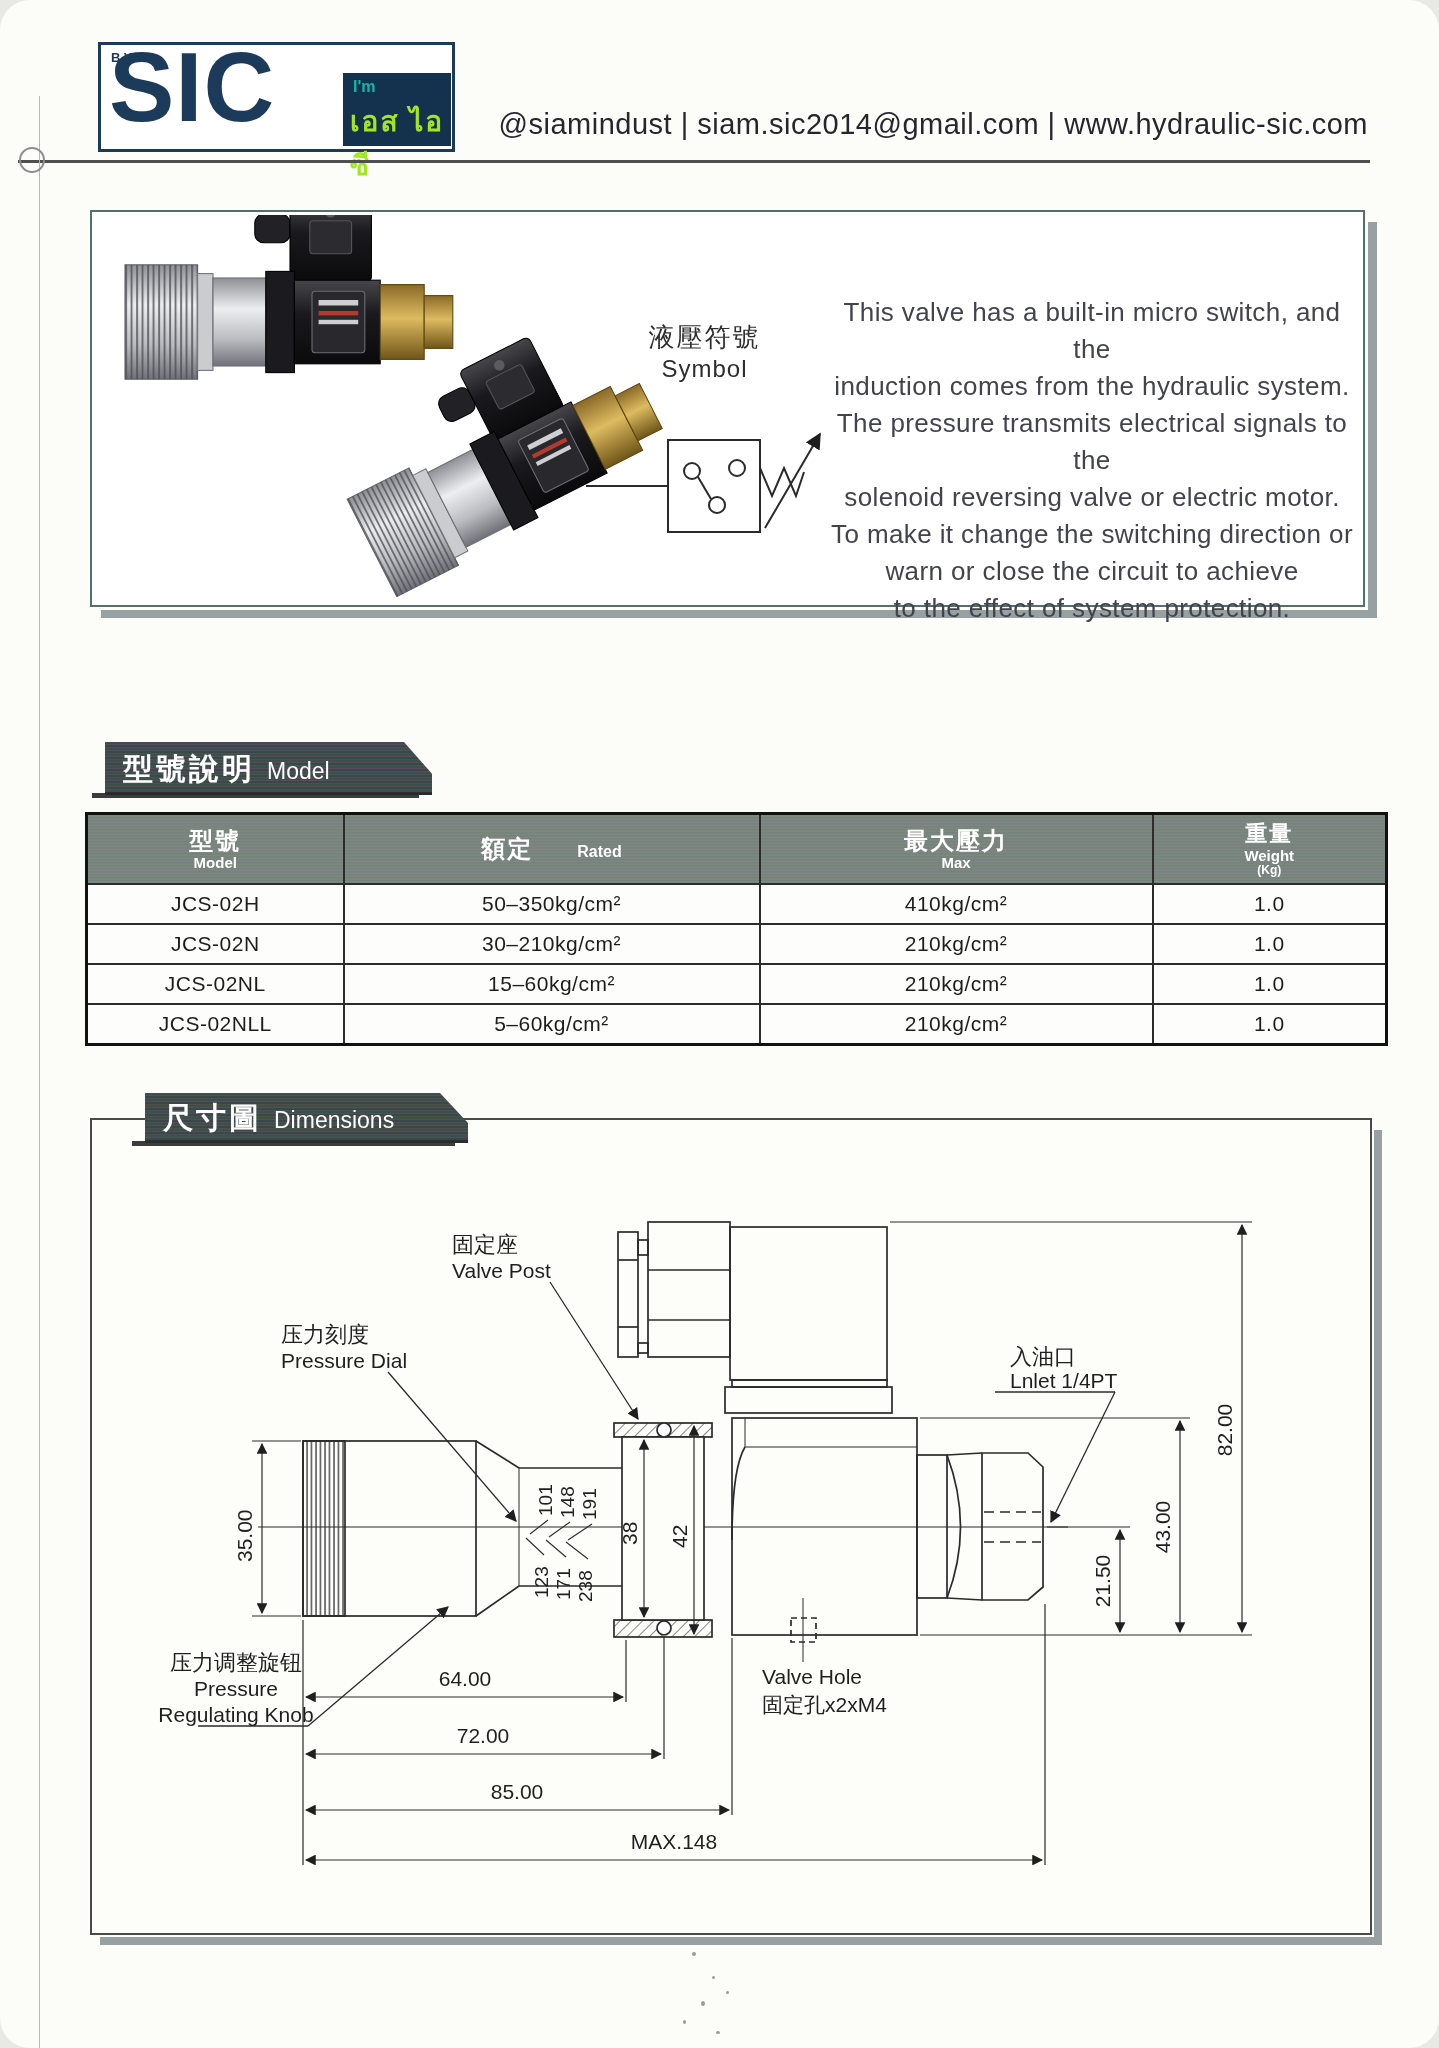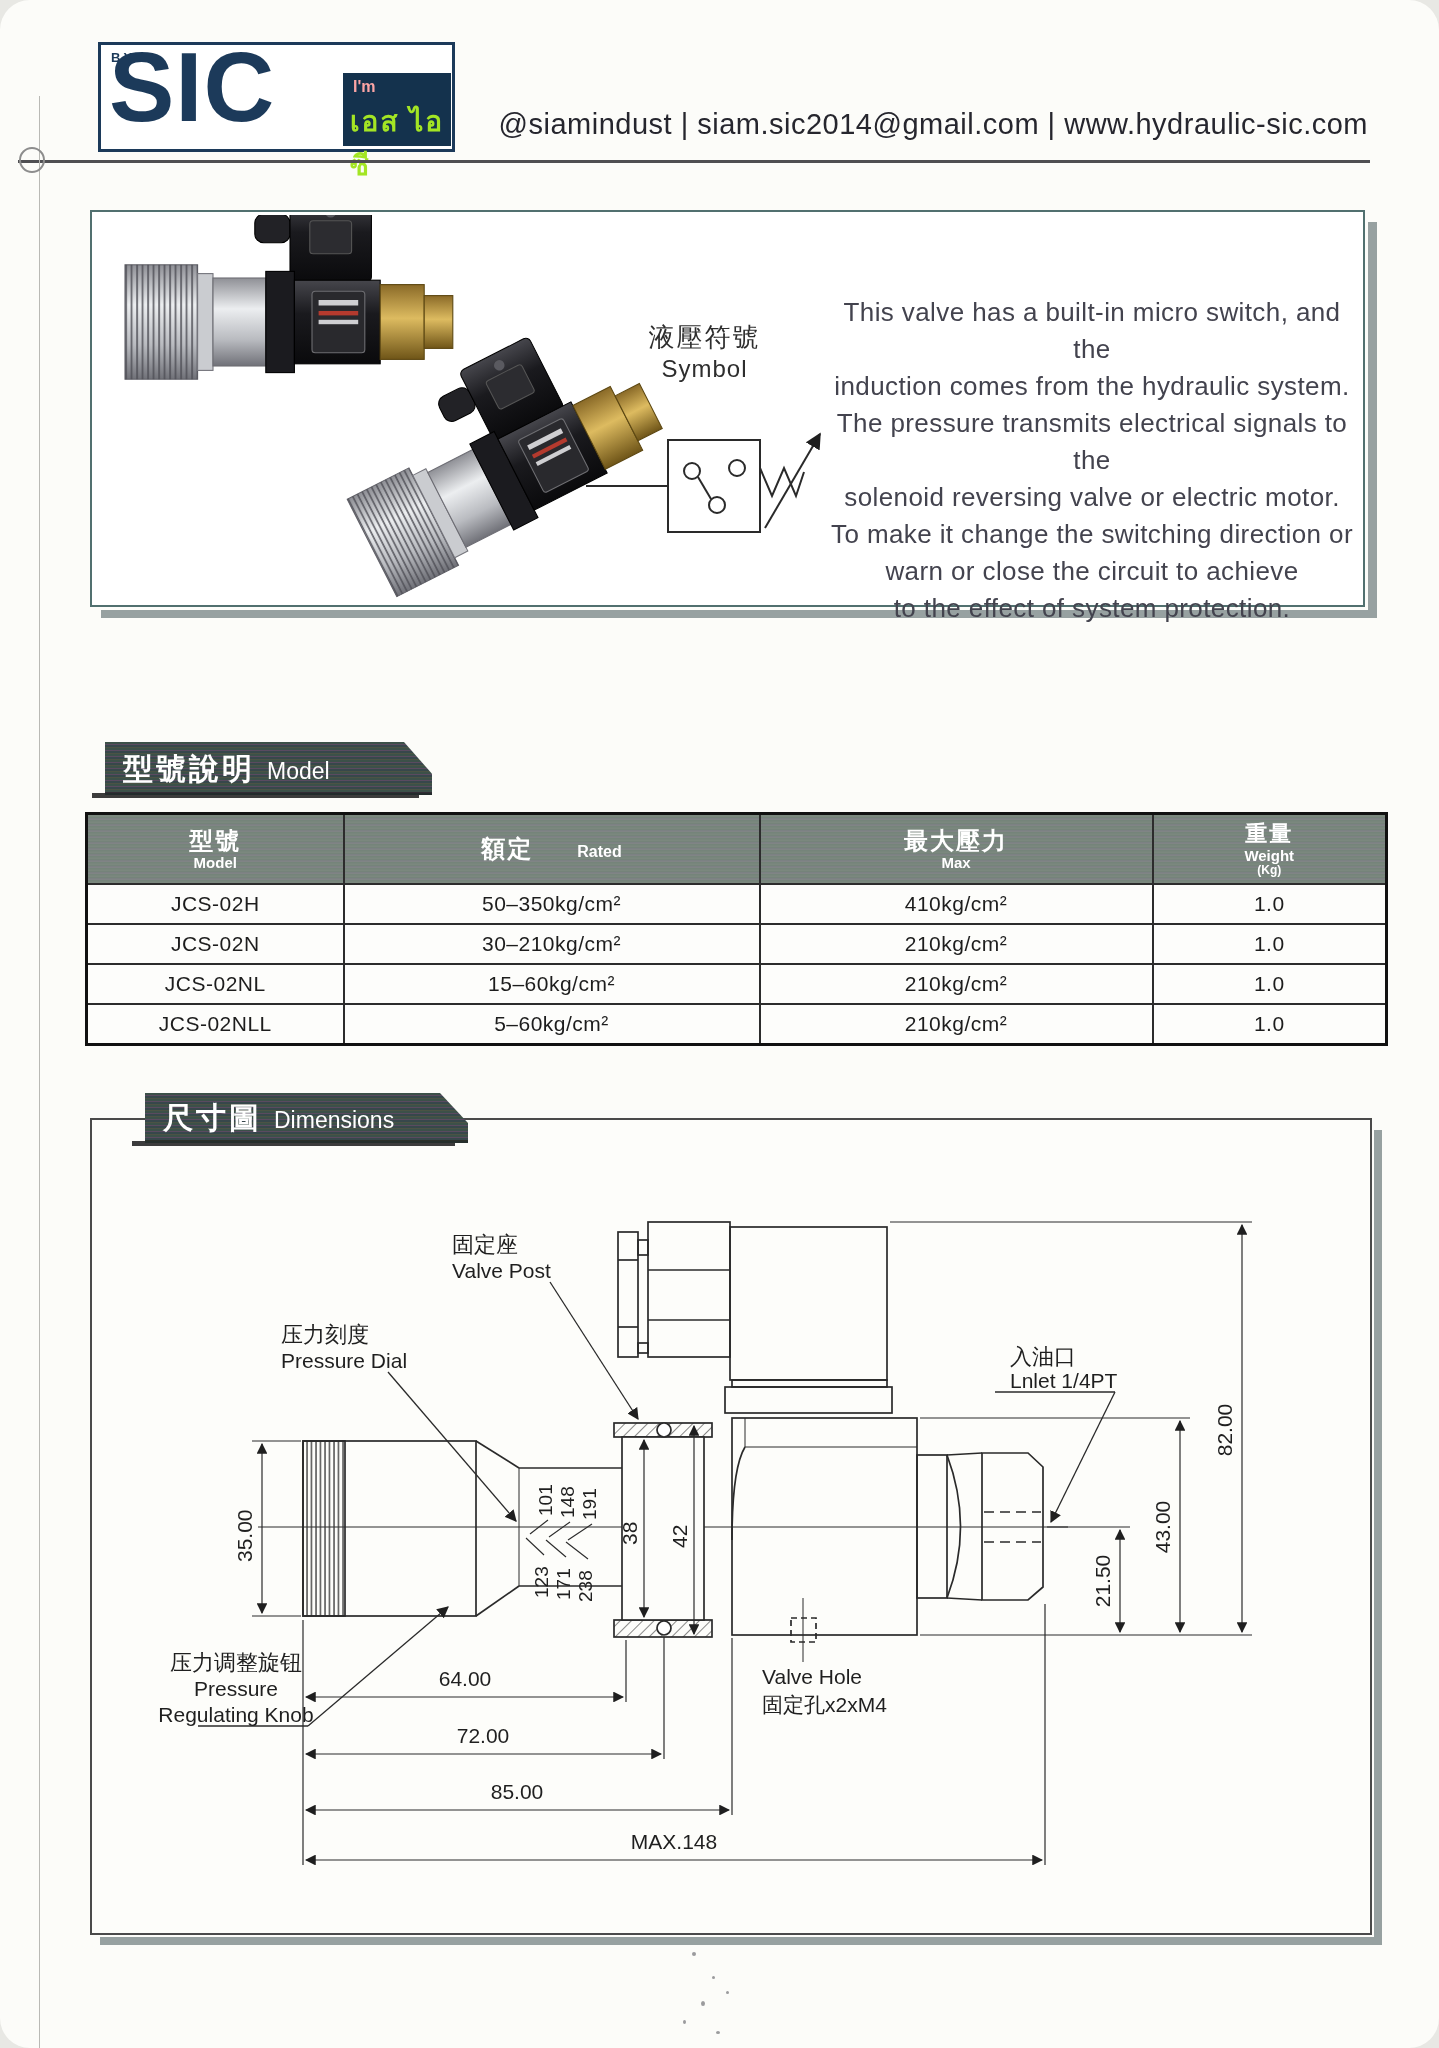--- a/index.html
+++ b/index.html
@@ -5,21 +5,21 @@
   html,body{margin:0;padding:0;background:#e8e8e4;}
   .page{position:relative;width:1439px;height:2048px;background:#fcfcf9;overflow:hidden;
         font-family:"Liberation Sans","DejaVu Sans",sans-serif;color:#222;border-radius:30px;}
   
   .logo-box{position:absolute;left:98px;top:42px;width:357px;height:110px;
             border:3px solid #1c3a5a;background:#fff;box-sizing:border-box;}
   .logo-by{position:absolute;left:10px;top:5px;font-size:13px;letter-spacing:3px;color:#1c3a5a;font-weight:bold;}
   .logo-sic{position:absolute;left:8px;top:-14px;font-family:Liberation Sans, sans-serif;
             font-weight:bold;font-size:98px;color:#1c3a5a;letter-spacing:1px;}
   .logo-green-box{position:absolute;left:242px;top:28px;width:108px;height:73px;background:#14324d;}
-  .logo-im{position:absolute;left:10px;top:5px;font-size:16px;color:#fca5a5;font-weight:bold;}
+  .logo-im{position:absolute;left:10px;top:5px;font-size:16px;color:#14b8a6;font-weight:bold;}
   .logo-thai{position:absolute;left:7px;top:26px;font-size:28px;color:#a3e524;font-weight:bold;letter-spacing:2px;}
   .contact{position:absolute;top:108px;right:71px;font-size:29px;letter-spacing:.5px;color:#26262e;}
   .rule-h{position:absolute;left:18px;top:160px;width:1352px;height:3px;background:#4f4f52;}
   .rule-v{position:absolute;left:39px;top:96px;width:1px;height:1952px;background:#b9b9b5;}
   .reg-circle{position:absolute;left:19px;top:147px;width:26px;height:26px;border:2px solid #8d8d8d;
               border-radius:50%;box-sizing:border-box;background:transparent;}
   
   .photo-box{position:absolute;left:90px;top:210px;width:1275px;height:397px;background:#fff;
              border:2px solid #51706f;box-sizing:border-box;}
   .photo-shadow-r{position:absolute;left:1368px;top:222px;width:9px;height:396px;background:#97a1a1;}

